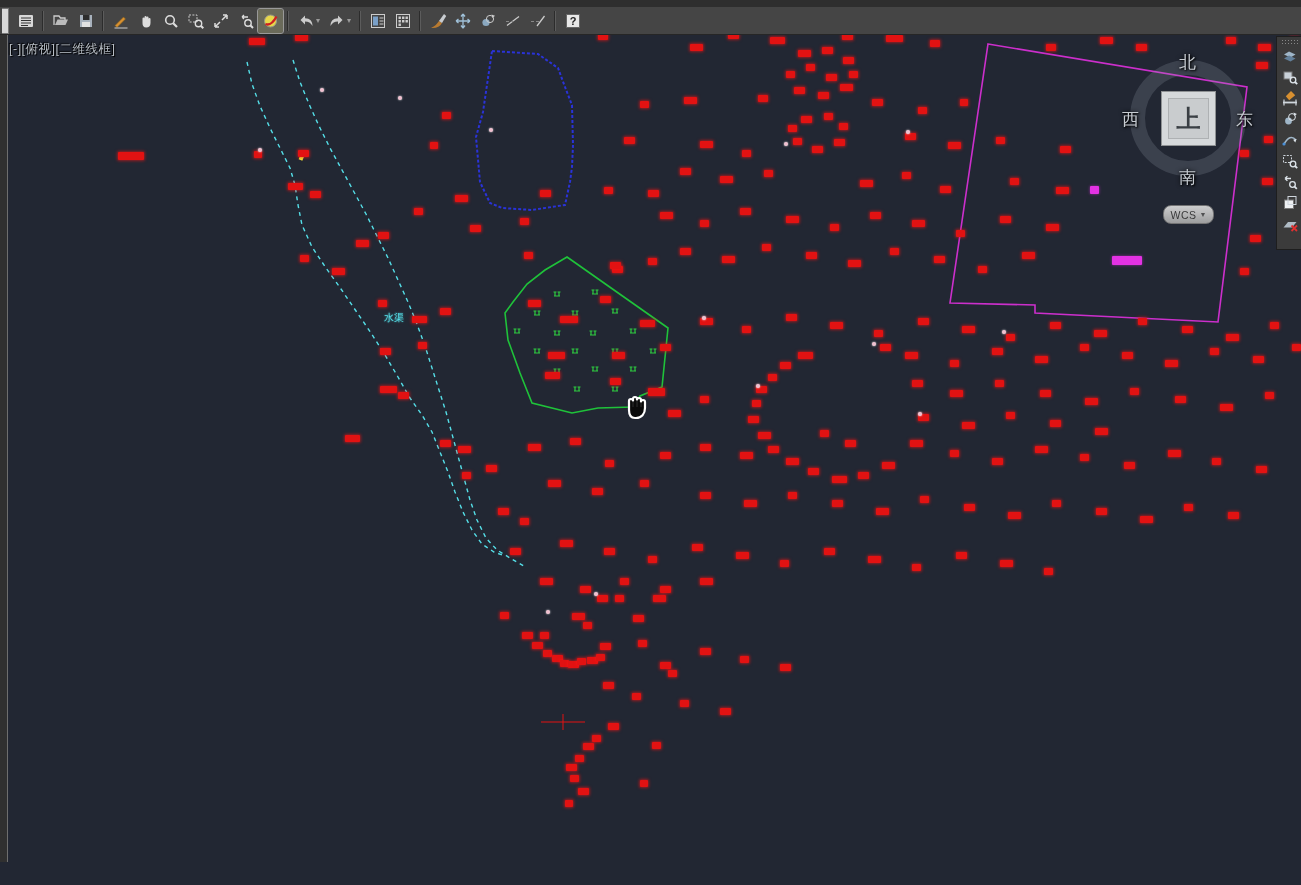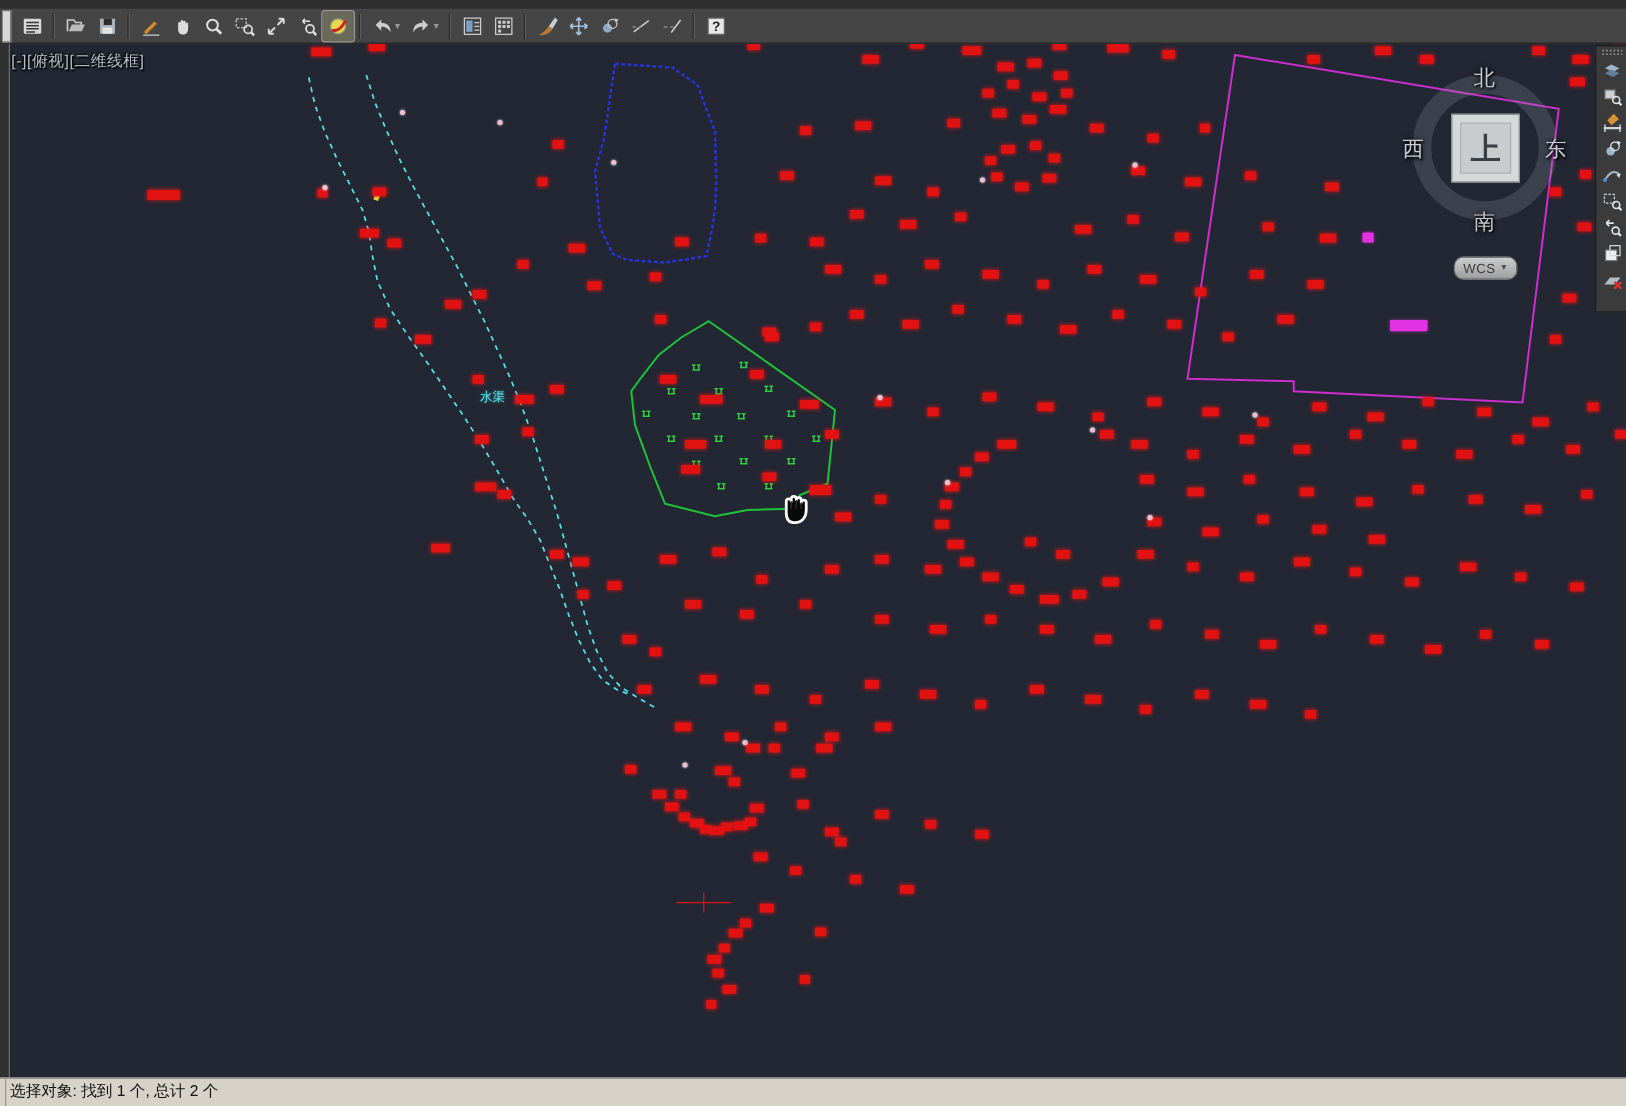--- a/index.html
+++ b/index.html
@@ -596,25 +596,20 @@
         <div class="tb-sep"></div>
         <div class="tb-btn">
           <svg width="18" height="18" viewBox="0 0 18 18">
             <rect x="2.5" y="2.5" width="13" height="13" fill="#e8e8e8" stroke="#666"></rect>
             <text x="9" y="13" font-size="11" font-weight="bold" fill="#222" text-anchor="middle">?</text>
           </svg>
         </div>
       </div>
   </div>
 
-  <div id="status-bar">
-    <div id="status-edge"></div>
-    <div class="cmd-line">选择对象: 找到 1 个, 总计 2 个</div>
-    <div class="cmd-line2">选择对象</div>
-  </div>
 
   <div id="cursor" style="left: 622px; top: 392px;">
     <svg width="26" height="30" viewBox="0 0 26 30">
       <path d="M7 16 V9 a2 2 0 0 1 4 0 V7 a2 2 0 0 1 4 0 v1 a2 2 0 0 1 4 0 v2 a2 2 0 0 1 4 0 v6 c0 6-3.5 10-9 10 h-1 c-4.5 0-6-3.5-6-8z" fill="#0a0a0a" stroke="#ffffff" stroke-width="2.2" stroke-linejoin="round"></path>
       <path d="M11 9v6 M15 8v7 M19 10v5" stroke="#2a2a2a" stroke-width="1.2" fill="none"></path>
     </svg>
   </div>
 
 </div>
 

